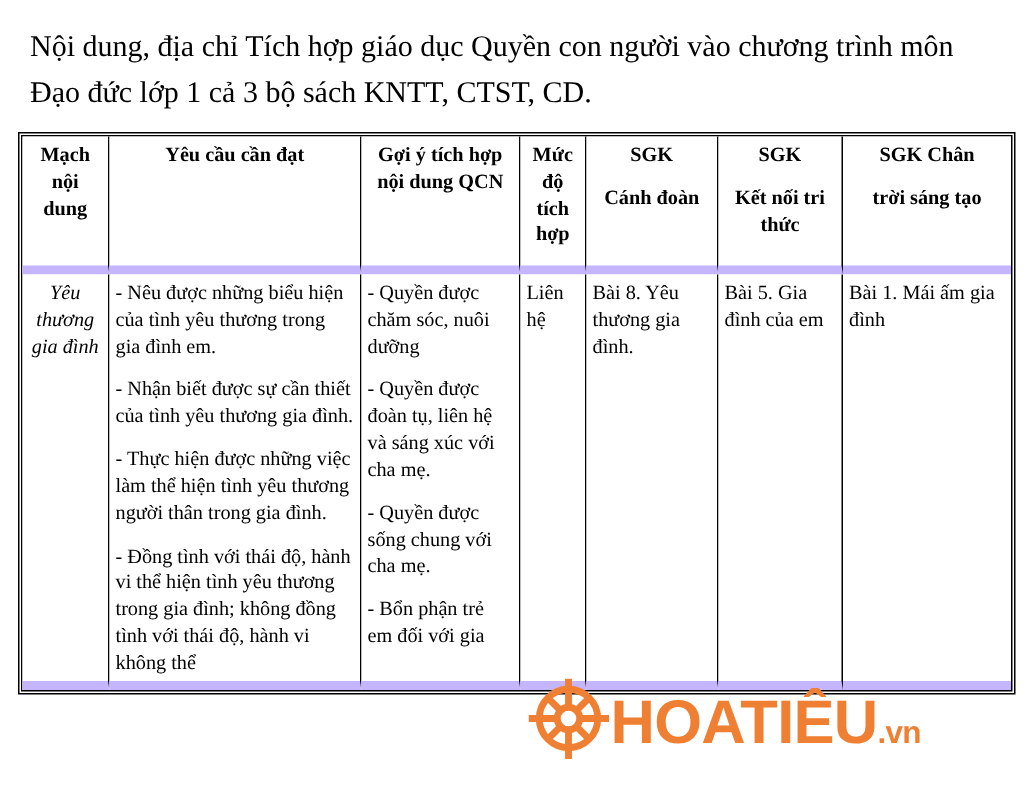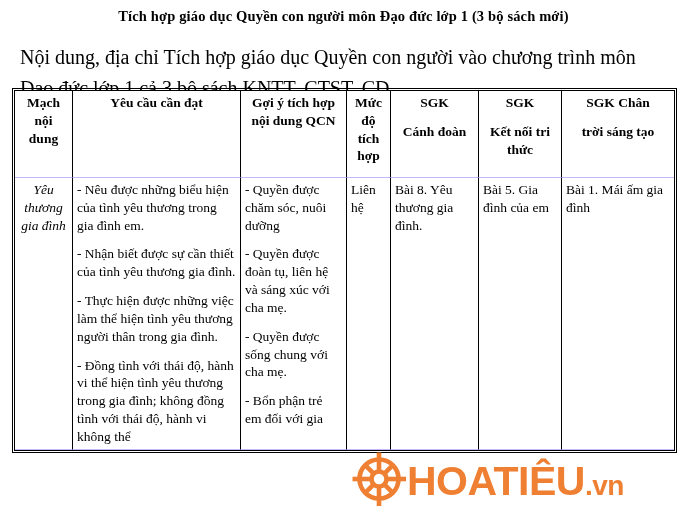--- a/index.html
+++ b/index.html
@@ -56,21 +56,21 @@
     table-layout: fixed;
     border: 1px solid #000;
     outline: 1px solid #000;
     outline-offset: 1px;
     background: #fff;
   }
 
   table.main td,
   table.main th {
     border-right: 1px solid #000;
-    border-bottom: 1px solid #c4b5fd;
+    border-bottom: 6px solid #c4b5fd;
     padding: 3px 4px 3px 4px;
     vertical-align: top;
     font-size: 13.5px;
     line-height: 1.32;
     background: #fff;
   }
   table.main td.last-col,
   table.main th.last-col { border-right: none; }
 
   
@@ -137,30 +137,29 @@
   .watermark .wm-text {
     font-family: "Liberation Sans", "DejaVu Sans", sans-serif;
     font-weight: bold;
     font-size: 41px;
     color: #ef8033;
     letter-spacing: -0.5px;
     line-height: 1;
     margin-left: -4px;
   }
   .watermark .wm-text .tld {
-    font-size: 28px;
+    font-size: 21px;
     letter-spacing: -0.5px;
   }
 </style>
 </head>
 <body>
 
 <div class="page">
 
-  <div class="doc-title">Tích hợp giáo dục Quyền con người môn Đạo đức lớp 1 (3 bộ sách mới)</div>
 
   <div class="doc-intro">Nội dung, địa chỉ Tích hợp giáo dục Quyền con người vào chương trình môn Đạo đức lớp 1 cả 3 bộ sách KNTT, CTST, CD.</div>
 
   <div class="table-wrap">
     <table class="main">
       <colgroup>
         <col style="width:58px">
         <col style="width:168px">
         <col style="width:106px">
         <col style="width:44px">

